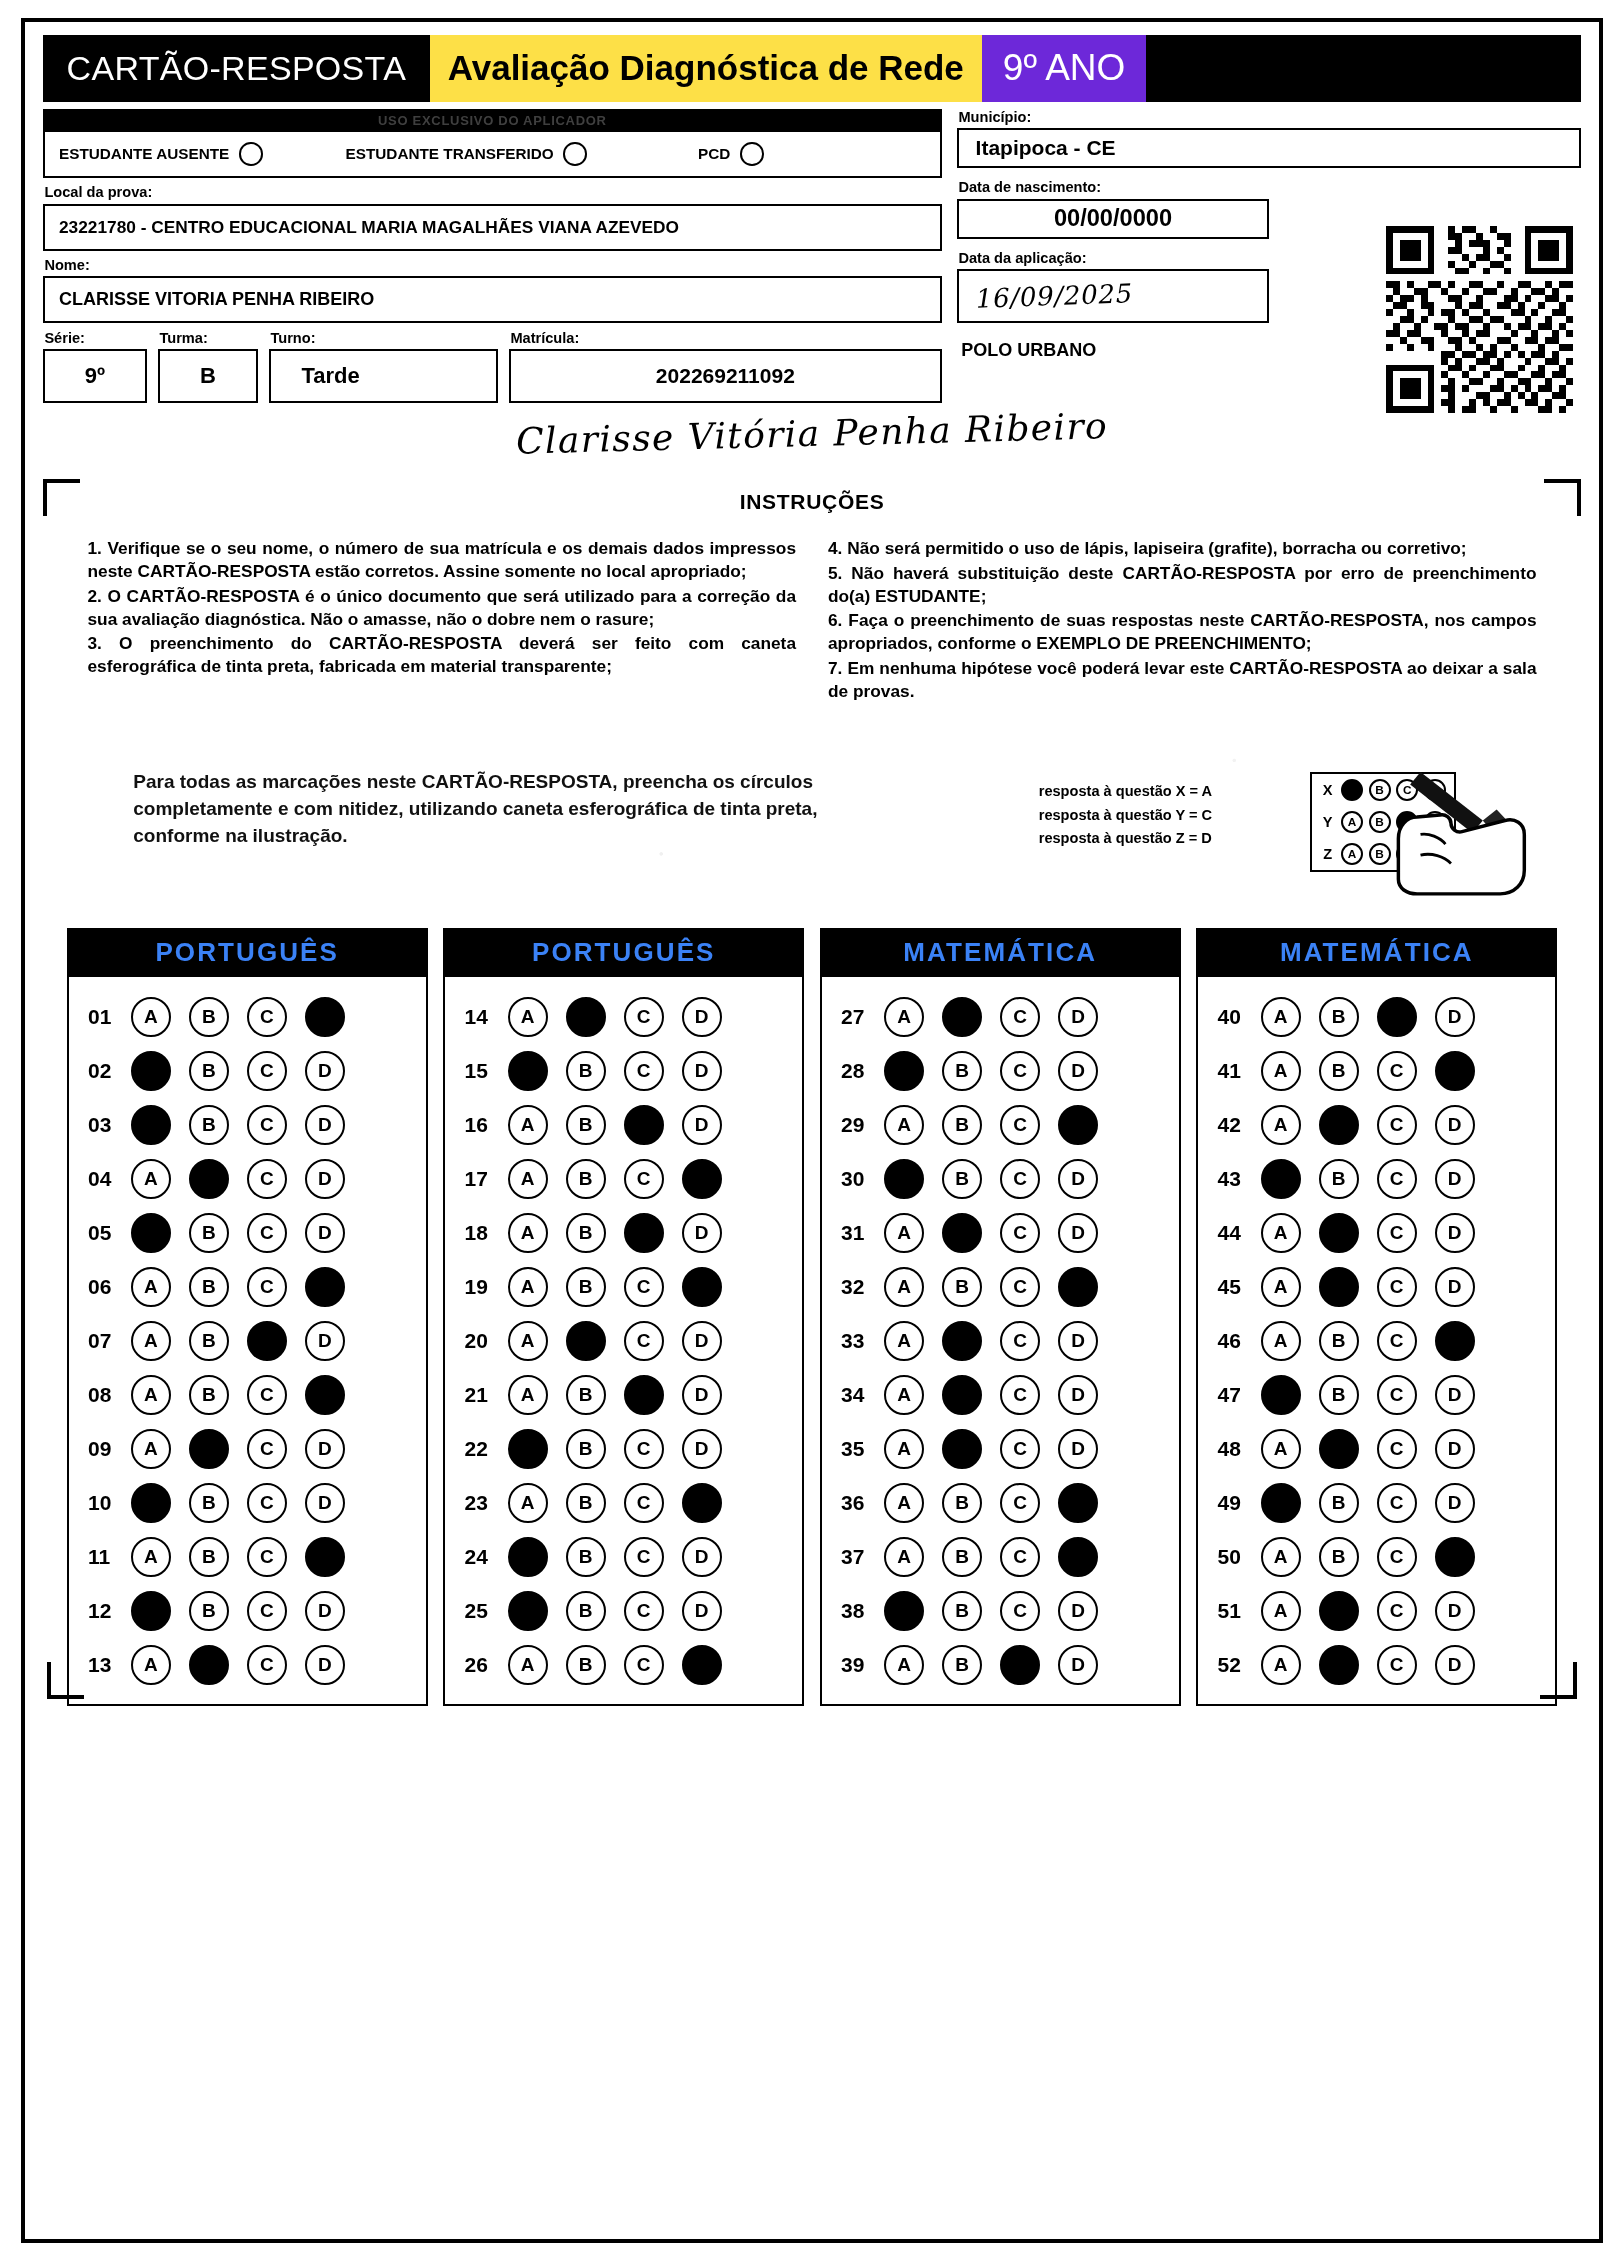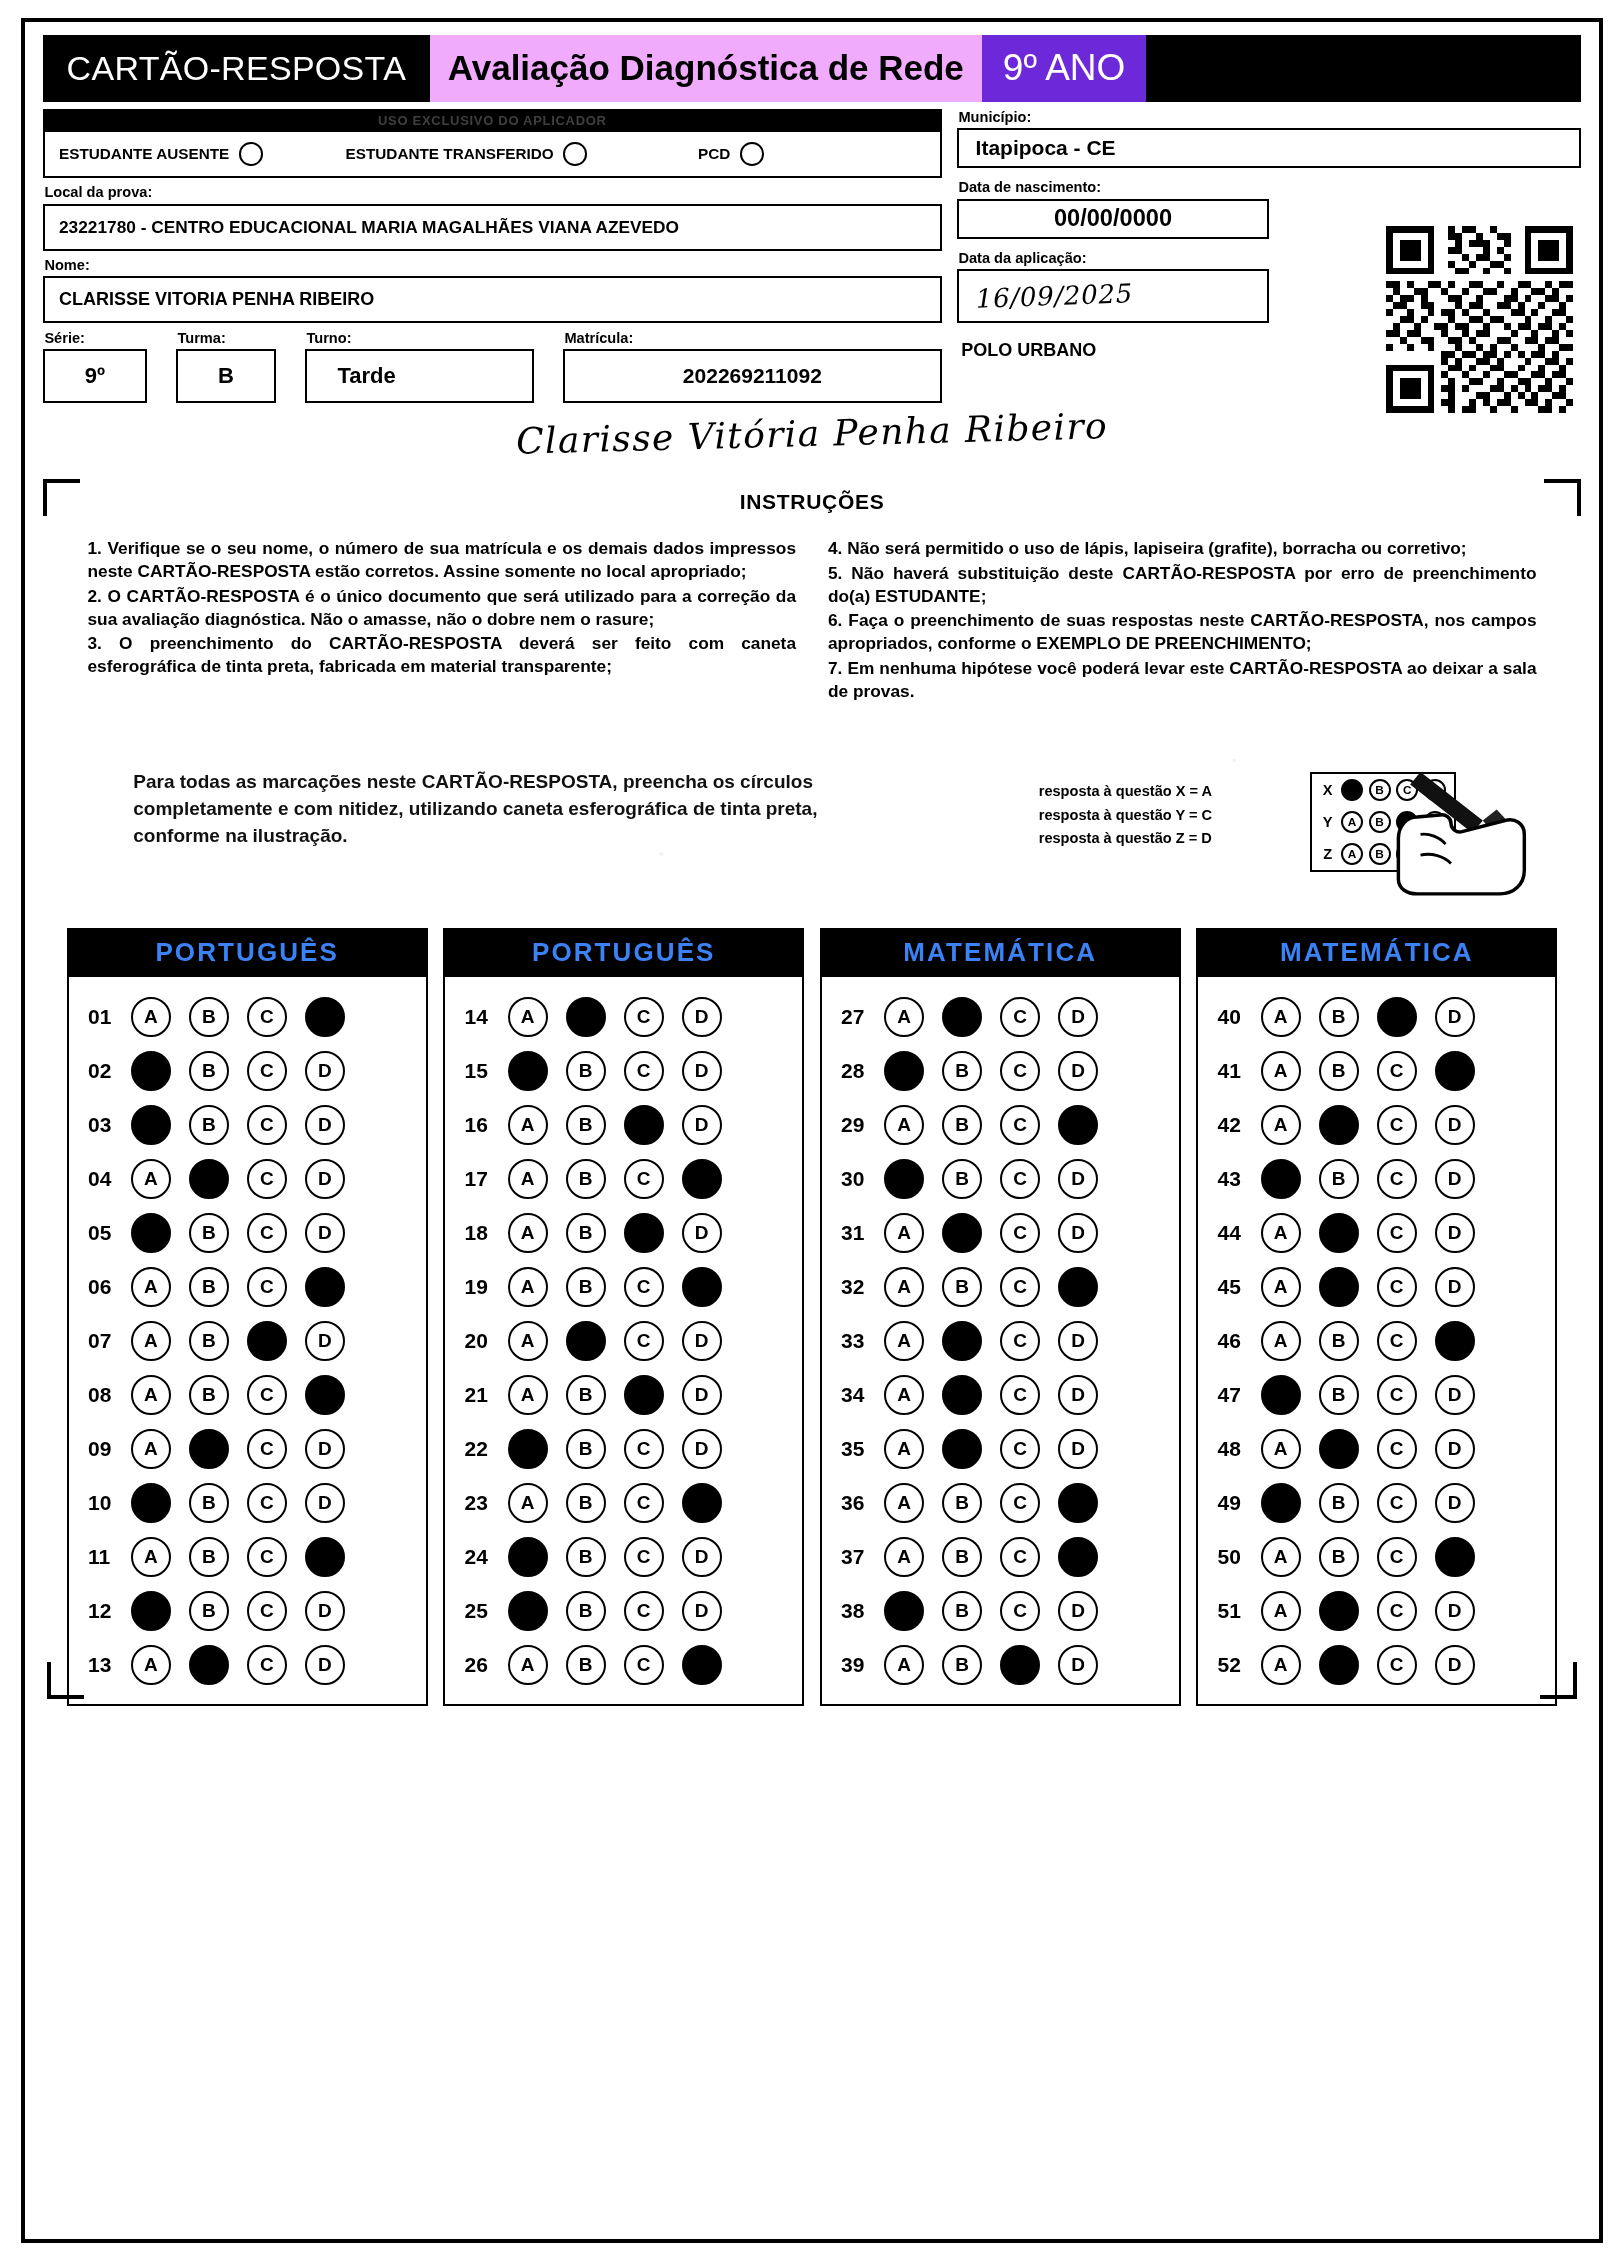--- a/index.html
+++ b/index.html
@@ -24,21 +24,21 @@
 
   
   .hdr {
     display:flex; align-items:stretch; height:67px; margin-bottom:7px;
   }
   .hdr-black {
     background:#000; color:#fff; display:flex; align-items:center;
     padding:0 23.6px; font-size:34px; letter-spacing:0.3px; font-weight:400;
   }
   .hdr-white {
-    background:#f0abfc; color:#000; display:flex; align-items:center;
+    background:#fde047; color:#000; display:flex; align-items:center;
     padding:0 18px; font-size:35px; font-weight:700;
   }
   .hdr-black2 {
     background:#6d28d9; color:#fff; display:flex; align-items:center;
     padding:0 21px; font-size:37px; font-weight:400;
   }
   .hdr-fill { background:#000; flex:1; }
 
   
   .topwrap { display:flex; gap:15.3px;justify-content:space-between; }
@@ -62,21 +62,21 @@
   .circ { width:23.6px; height:23.6px; border:2.1px solid #000; border-radius:50%; display:inline-block; }
   .sp1 { width:83px; } .sp2 { width:111px; }
 
   .fieldlabel { font-size:14.6px; font-weight:700; margin:6.2px 0 3.5px 1.4px; }
   .fieldbox {
     border:2.1px solid #000; height:47px; display:flex; align-items:center;
     padding:0 14px; font-size:18px; font-weight:700;
   }
   .fieldbox.small { font-size:17.3px; }
 
-  .row4 { display:flex; gap:29px; margin-top:6.2px; }
+  .row4 { display:flex; gap:11px; margin-top:6.2px; }
   .col-serie { width:104px; }
   .col-turma { width:100px; }
   .col-turno { width:229px; }
   .col-matr  { flex:1; }
   .cellbox {
     border:2.1px solid #000; height:54px; display:flex; align-items:center;
     justify-content:center; font-size:22px; font-weight:700;
   }
   .cellbox.left { justify-content:flex-start; padding-left:30.5px; }
   .cellbox.center-matr { font-size:21px; }

